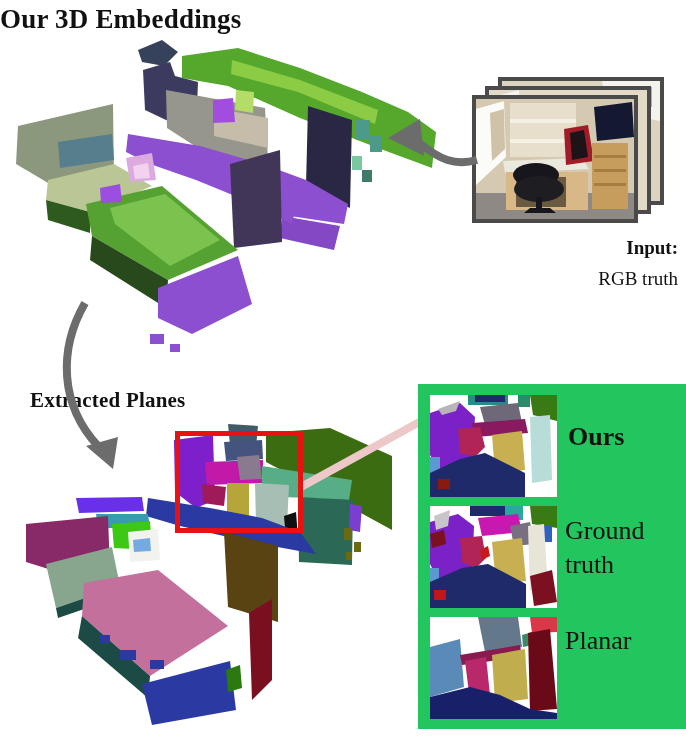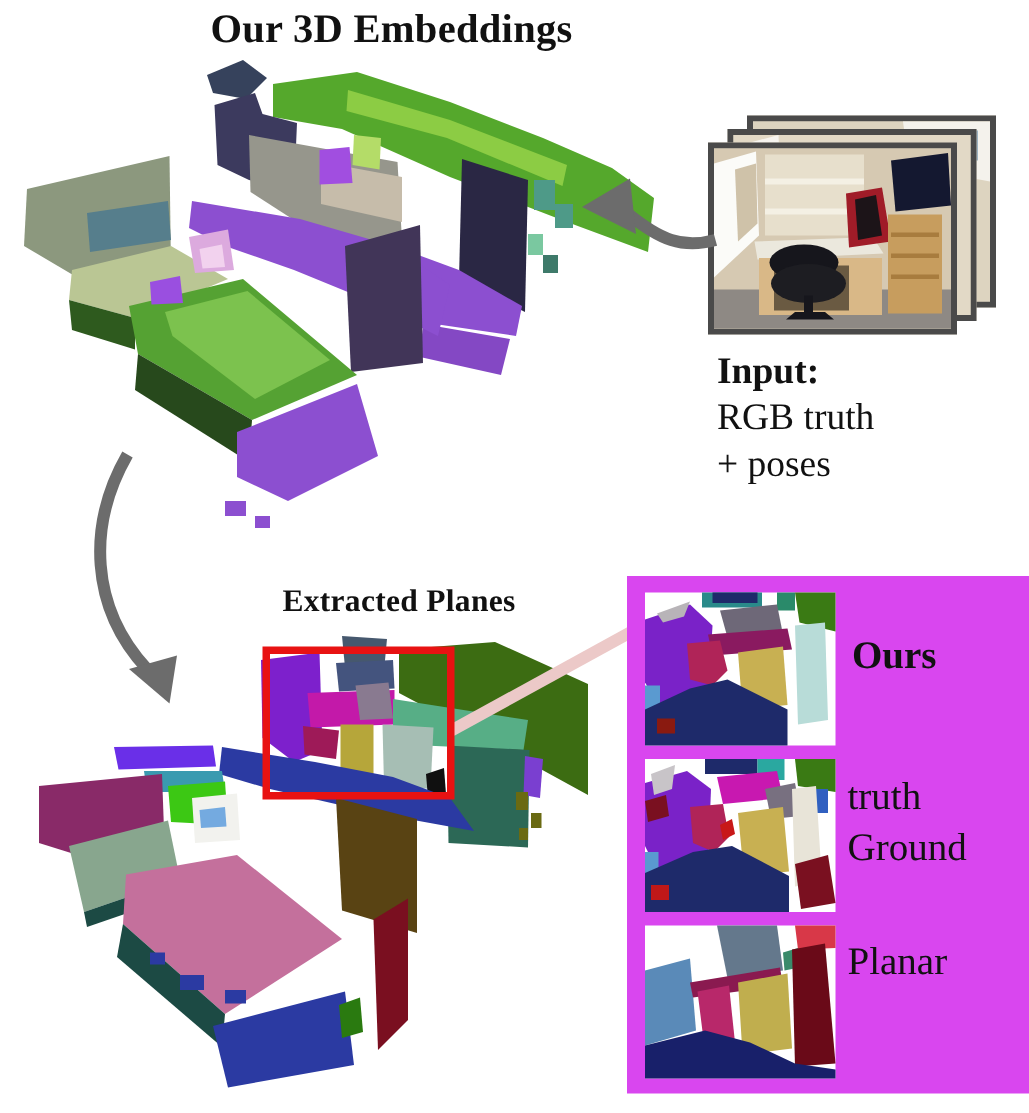--- a/index.html
+++ b/index.html
@@ -1,23 +1,23 @@
 <!DOCTYPE html>
 <html><head>
 <meta charset="utf-8">
 <style>
   html,body{margin:0;padding:0;background:#ffffff;}
   body{width:686px;height:742px;position:relative;overflow:hidden;
        font-family:"Liberation Serif",serif;color:#111;}
   .abs{position:absolute;}
-  .title{font-weight:bold;font-size:27px;text-align:center;letter-spacing:.2px;margin-left:36px;}
-  .caption{font-size:25px;text-align:left;line-height:31px;}
+  .title{font-weight:bold;font-size:27px;letter-spacing:.2px;}
+  .caption{font-size:19px;text-align:right;line-height:31px;}
   .caption .b{font-weight:bold;}
   .panel{position:absolute;left:418px;top:384px;width:268px;height:345px;
-         background:#d946ef;}
+         background:#22c55e;}
   .crop{position:absolute;left:12px;width:127px;height:102px;background:#ffffff;}
   .crop svg{display:block;width:100%;height:100%;}
   .panel-label{position:absolute;font-size:26px;line-height:34px;}
   .panel-label.bold{font-weight:bold;}
   .photo{position:absolute;width:158px;height:120px;border:4px solid #4a4a4a;
          background:#e6decb;}
   .photo svg{display:block;width:100%;height:100%;}
   svg{overflow:visible;}
 </style>
 </head>
@@ -99,21 +99,20 @@
     <ellipse cx="60" cy="76" rx="23" ry="12" fill="#16161c"></ellipse>
     <ellipse cx="63" cy="90" rx="25" ry="13" fill="#1d1d22"></ellipse>
     <rect x="60" y="98" width="6" height="14" fill="#16161c"></rect>
     <polygon points="48,114 80,114 74,109 54,109" fill="#16161c"></polygon>
   </svg>
 </div>
 
 <div class="abs caption" style="left:478px;top:232px;width:200px;">
   <div class="b">Input:</div>
   <div>RGB truth</div>
-  <div>+ poses</div>
 </div>
 
 <div class="abs title" style="left:30px;top:388px;width:400px;font-size:21px;">Extracted Planes</div>
 
 <svg class="abs" style="left:0;top:420px;" width="430" height="322" viewBox="0 0 430 322">
   <polygon points="228,4 258,6 256,27 230,25" fill="#46586e"></polygon>
   <polygon points="174,20 213,15 215,80 196,88 175,72" fill="#7d20cc"></polygon>
   <polygon points="224,22 262,20 263,39 226,41" fill="#44547e"></polygon>
   <polygon points="205,42 263,40 263,63 207,65" fill="#c319a9"></polygon>
   <polygon points="237,37 259,35 262,59 240,60" fill="#897a90"></polygon>
@@ -216,19 +215,19 @@
       <polygon points="62,38 95,32 98,82 65,86" fill="#c0ae4e"></polygon>
       <polygon points="98,16 120,12 127,92 100,94" fill="#6a0a18"></polygon>
       <polygon points="0,80 40,70 70,78 100,92 127,96 127,102 0,102" fill="#18206a"></polygon>
     </svg>
   </div>
 
   <div class="panel-label bold" style="left:150px;top:36px;">
     <div>Ours</div>
   </div>
   <div class="panel-label" style="left:147px;top:130px;">
+    <div>Ground</div>
     <div>truth</div>
-    <div>Ground</div>
   </div>
   <div class="panel-label" style="left:147px;top:240px;text-align:right;">
     <div>Planar</div>
   </div>
 </div>
 
 </body></html>

